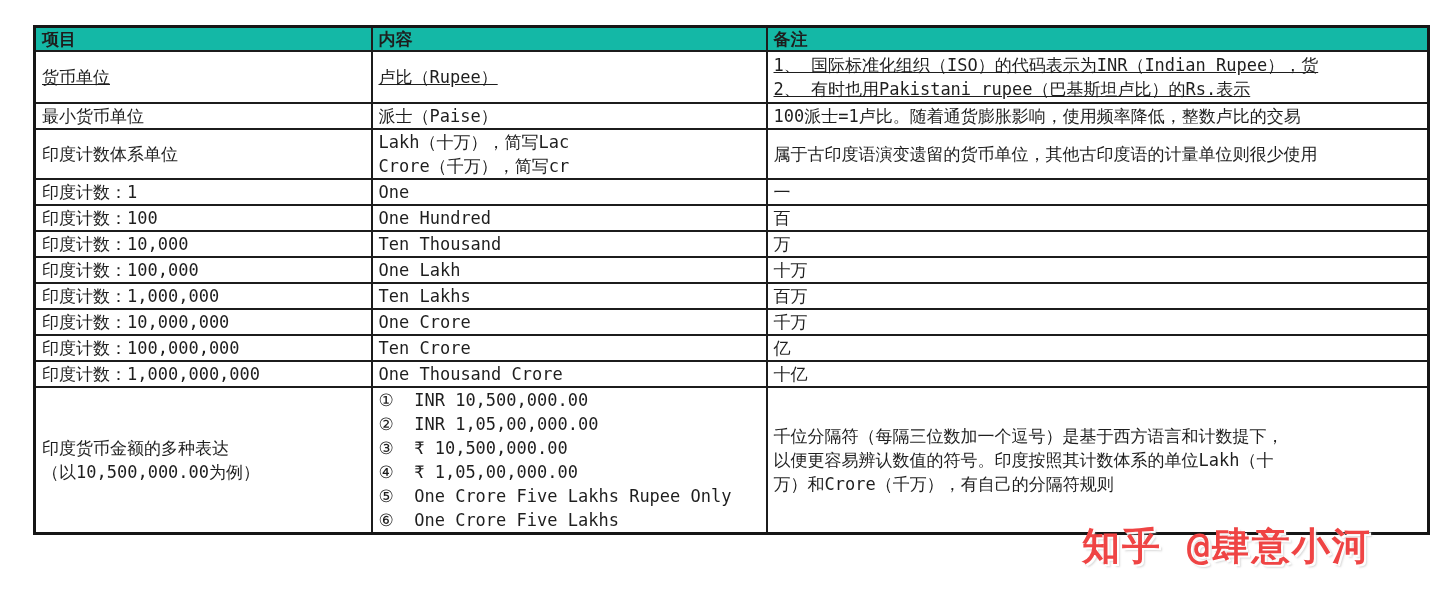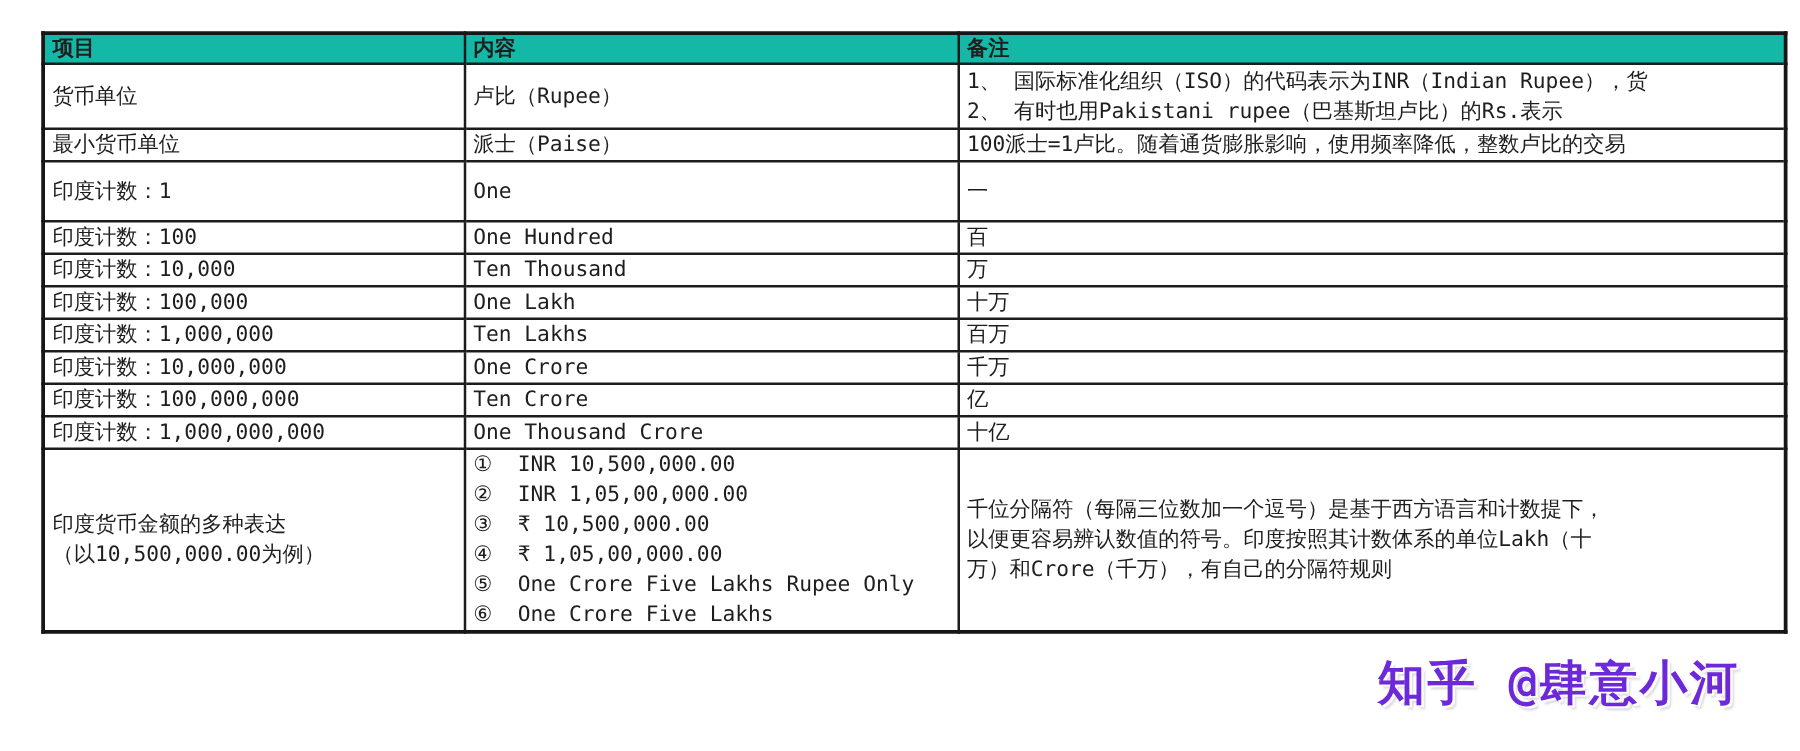--- a/index.html
+++ b/index.html
@@ -36,40 +36,39 @@
     height: 22px;
     text-align: left;
     font-weight: bold;
     line-height: 20px;
   }
   .cell-line {
     white-space: pre;
     line-height: 24px;
   }
   
-  tbody tr:nth-child(1) { height: 52px; }
+  tbody tr:nth-child(1) { height: 52px; text-decoration: underline; }
   tbody tr:nth-child(2) { height: 24px; }
   tbody tr:nth-child(3) { height: 48px; }
   tbody tr:nth-child(n+4) { height: 24px; }
   tbody tr:nth-child(14) { height: 142px; }
   tbody tr:nth-child(3) td.cell-note .cell-line { white-space: normal; display: inline; }
   tbody tr:nth-child(14) td.cell-content .cell-line { line-height: 23px; text-align: center; }
   tbody tr:nth-child(14) td.cell-note .cell-line { line-height: 26px; letter-spacing: 0.5px; margin-left: 48px; }
   .watermark {
     position: absolute;
     left: 1082px;
     top: 521px;
     font-size: 38px;
     font-weight: bold;
     letter-spacing: 2px;
-    color: #6d28d9;
+    color: #ef4444;
     text-shadow: 2px 2px 0 rgba(255,255,255,0.95), 3px 3px 2px rgba(170,170,170,0.45);
     z-index: 5;
     white-space: nowrap;
-    margin-left: 20px;
   }
 </style>
 </head>
 <body>
 
 <div class="table-wrap">
   <table class="grid">
     <colgroup>
       <col style="width:337px">
       <col style="width:395px">
@@ -101,20 +100,30 @@
           </td>
           <td class="cell-content">
             <div class="cell-line">派士（Paise）</div>
           </td>
           <td class="cell-note">
             <div class="cell-line">100派士=1卢比。随着通货膨胀影响，使用频率降低，整数卢比的交易</div>
           </td>
         </tr>
         <tr>
           <td class="cell-item">
+            <div class="cell-line">印度计数体系单位</div>
+          </td>
+          <td class="cell-content">
+            <div class="cell-line">Lakh（十万），简写Lac</div>
+            <div class="cell-line">Crore（千万），简写cr</div>
+          </td>
+          <td class="cell-note"><div class="cell-line">属于古印度语演变遗留的货币单位，其他古印度语的计量单位则很少使用</div></td>
+        </tr>
+        <tr>
+          <td class="cell-item">
             <div class="cell-line">印度计数：1</div>
           </td>
           <td class="cell-content">
             <div class="cell-line">One</div>
           </td>
           <td class="cell-note">
             <div class="cell-line">一</div>
           </td>
         </tr>
         <tr>

